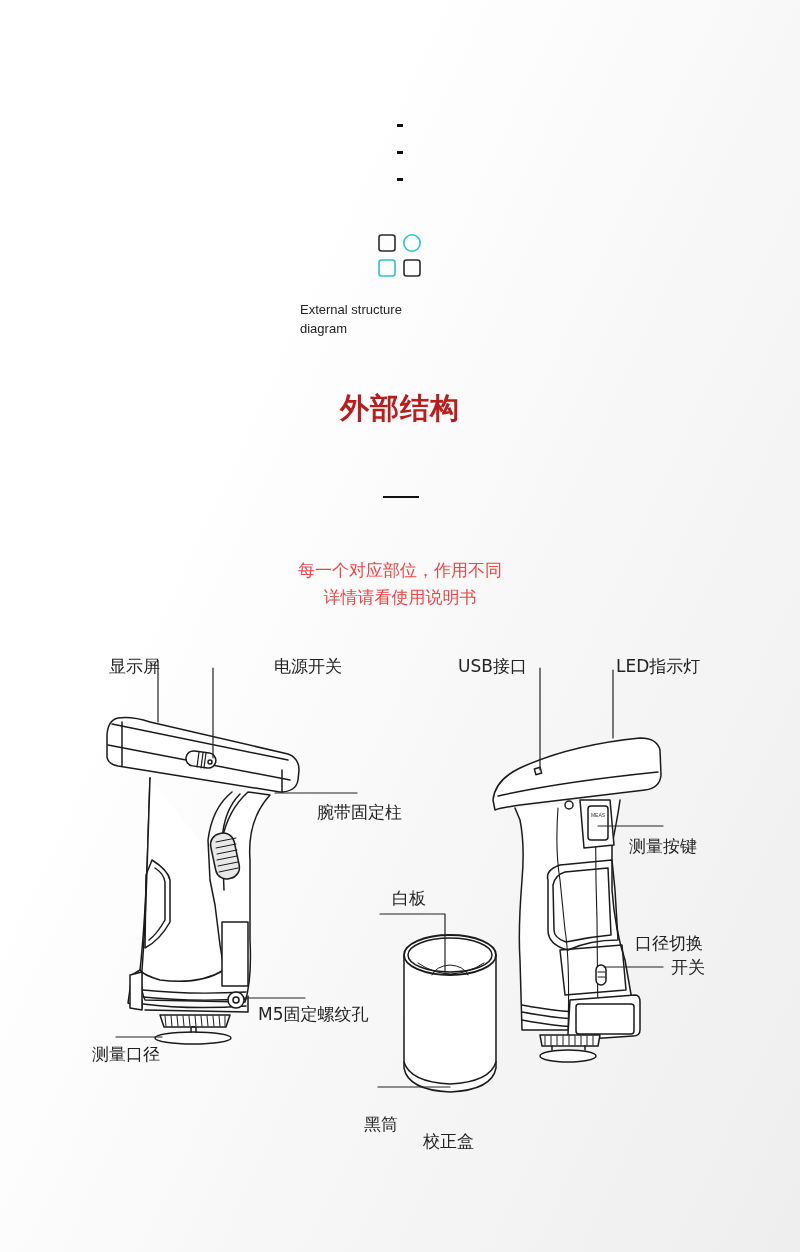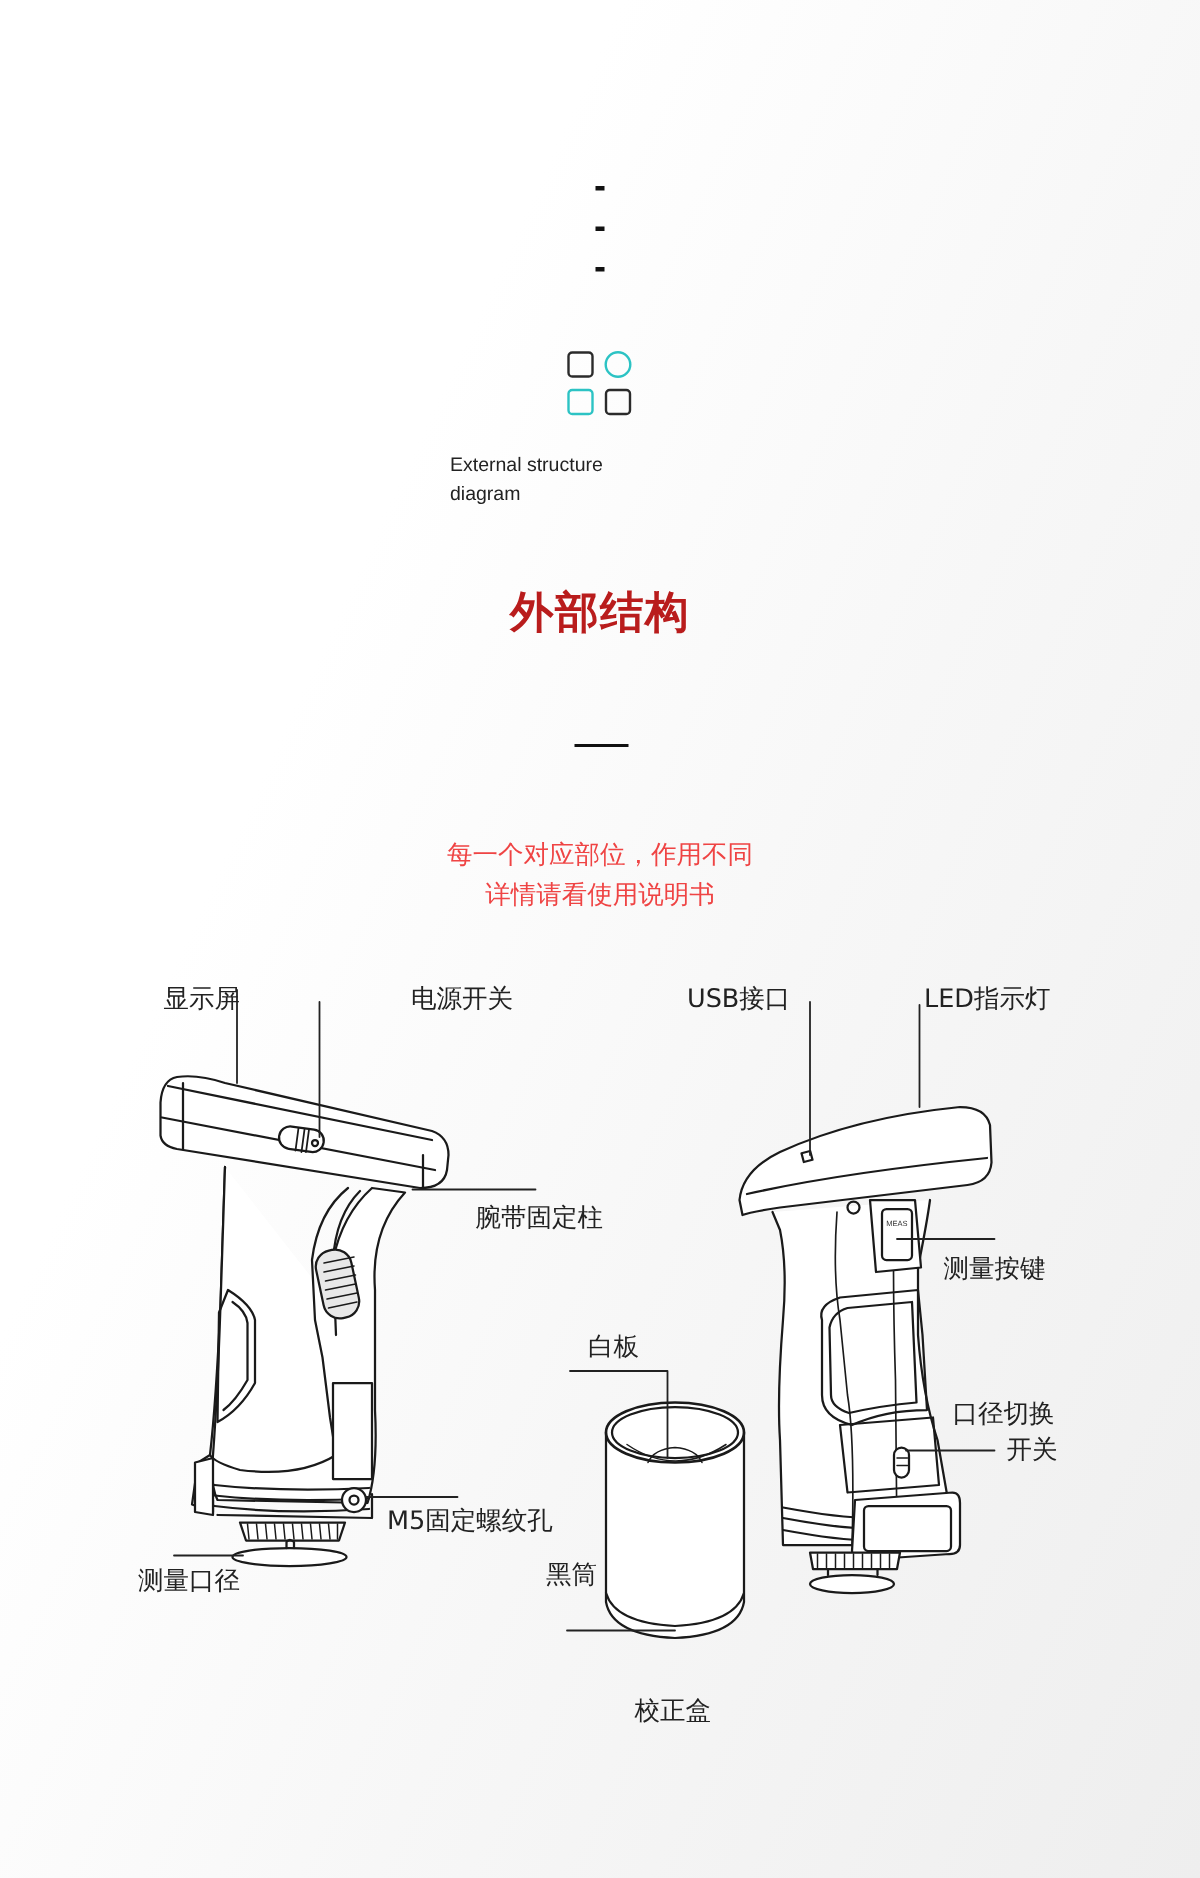--- a/index.html
+++ b/index.html
@@ -164,20 +164,20 @@
   </g>
 </svg>
 
 <div class="lbl" style="left:109px; top:656px;">显示屏</div>
 <div class="lbl" style="left:226px; top:656px;margin-left:48px;">电源开关</div>
 <div class="lbl" style="left:317px; top:802px;">腕带固定柱</div>
 <div class="lbl" style="left:258px; top:1004px;">M5固定螺纹孔</div>
 <div class="lbl" style="left:92px; top:1044px;">测量口径</div>
 
 <div class="lbl" style="left:364px; top:888px;margin-left:28px;">白板</div>
-<div class="lbl" style="left:364px; top:1040px;text-align:center;">黑筒</div>
+<div class="lbl" style="left:364px; top:1114px;text-align:center;">黑筒</div>
 <div class="lbl" style="left:423px; top:1107px;margin-top:24px;">校正盒</div>
 
 <div class="lbl" style="left:458px; top:656px;">USB接口</div>
 <div class="lbl" style="left:616px; top:656px;">LED指示灯</div>
 <div class="lbl" style="left:629px; top:836px;">测量按键</div>
 <div class="lbl" style="left:635px; top:933px;">口径切换</div>
 <div class="lbl" style="left:671px; top:957px;">开关</div>
 
 </body></html>

